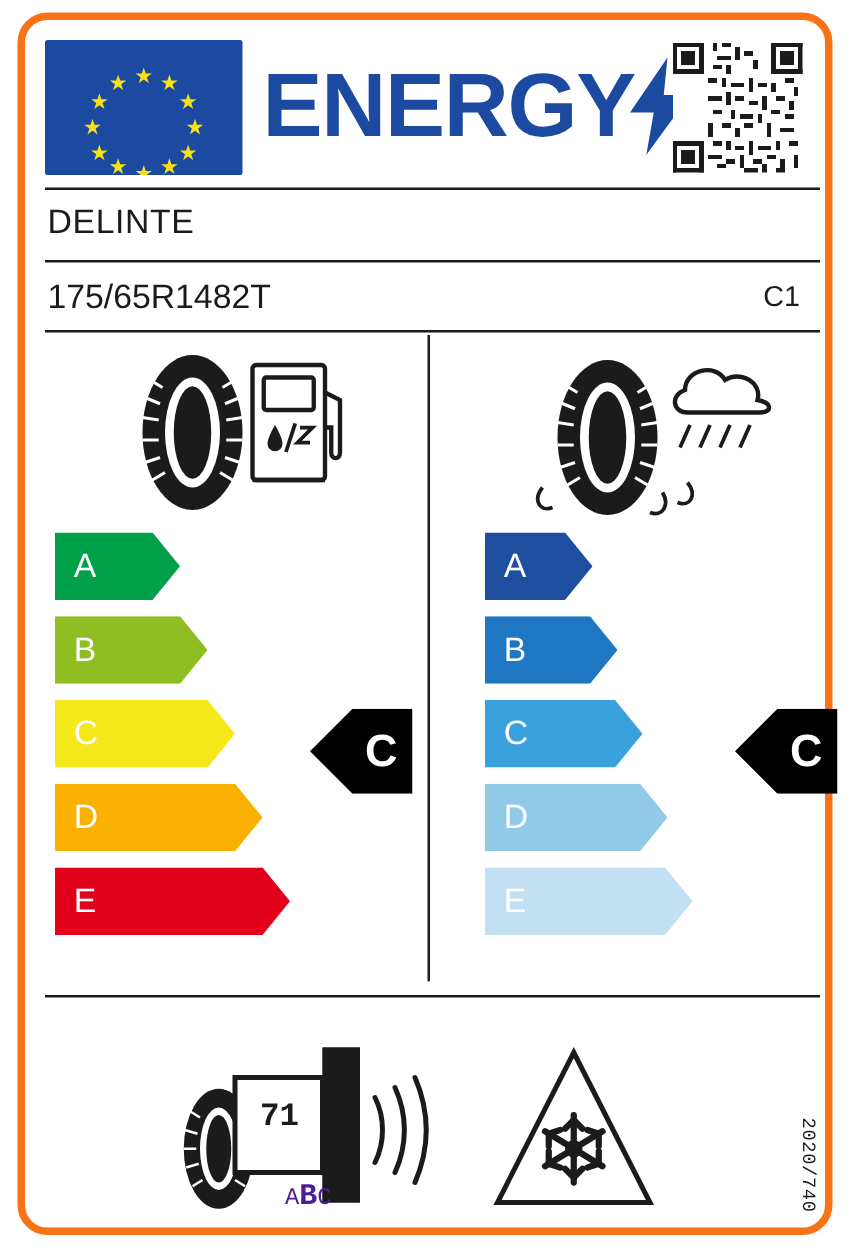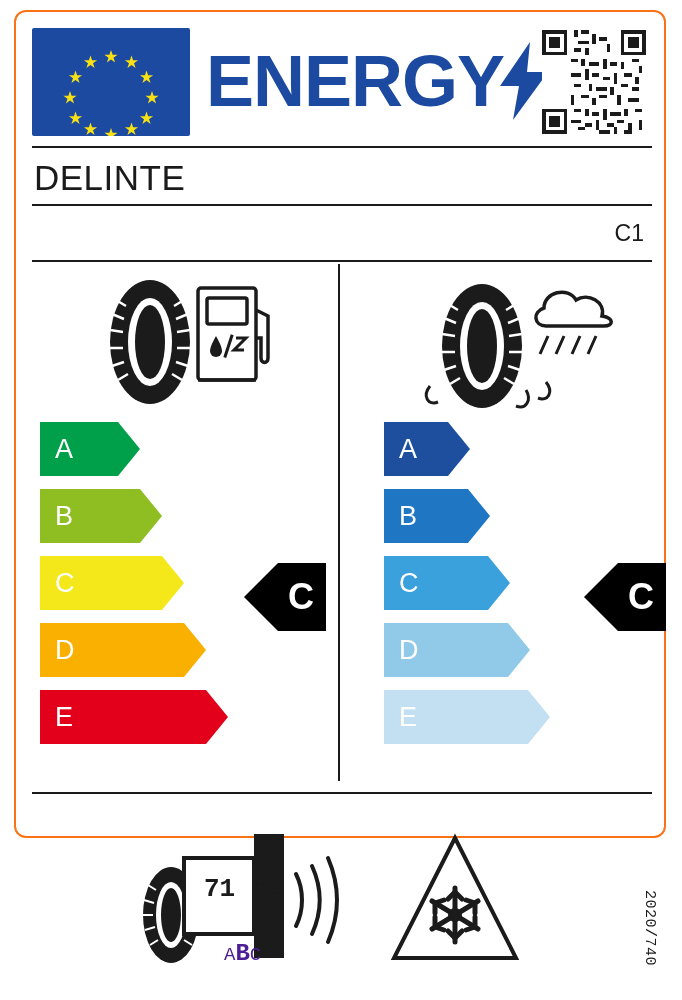--- a/index.html
+++ b/index.html
@@ -13,23 +13,23 @@
     font-family: "Liberation Sans", sans-serif;
     color: #1b1b1b;
     position: relative;
     overflow: hidden;
   }
   .label-card {
     position: absolute;
     left: 14px;
     top: 10px;
     width: 652px;
-    height: 828px;
-    border: 2px solid #f97316;
-    border-radius: 12px;
+    height: 978px;
+    border: 6px solid #f97316;
+    border-radius: 24px;
     box-sizing: border-box;
     background: #fff;
   }
 
   
   .header {
     position: absolute;
     left: 0; top: 0;
     width: 100%;
     height: 128px;
@@ -75,21 +75,21 @@
 
   
   .rule {
     position: absolute;
     background: #1b1b1b;
   }
   .brand {
     position: absolute;
     left: 18px;
     top: 146px;
-    font-size: 35px;
+    font-size: 27px;
     letter-spacing: 0.5px;
     color: #1b1b1b;
   }
   .tyre-size {
     position: absolute;
     left: 18px;
     top: 206px;
     font-size: 27px;
     color: #1b1b1b;
   }
@@ -316,20 +316,21 @@
       </g>
     </svg>
   </div>
 
   <div class="rule" style="left:16px; top:134px; width:620px; height:2px;"></div>
 
   <div class="brand">DELINTE</div>
 
   <div class="rule" style="left:16px; top:192px; width:620px; height:2px;"></div>
 
+  <div class="tyre-size">175/65R1482T</div>
   <div class="tyre-class">C1</div>
 
   <div class="rule" style="left:16px; top:248px; width:620px; height:2px;"></div>
 
   <div class="mid-divider"></div>
 
   <svg class="pictogram" style="left:82px; top:262px; width:180px; height:136px;" viewBox="0 0 180 136">
 
     <g>
       <ellipse cx="52" cy="68" rx="40" ry="62" fill="#1b1b1b"></ellipse>

